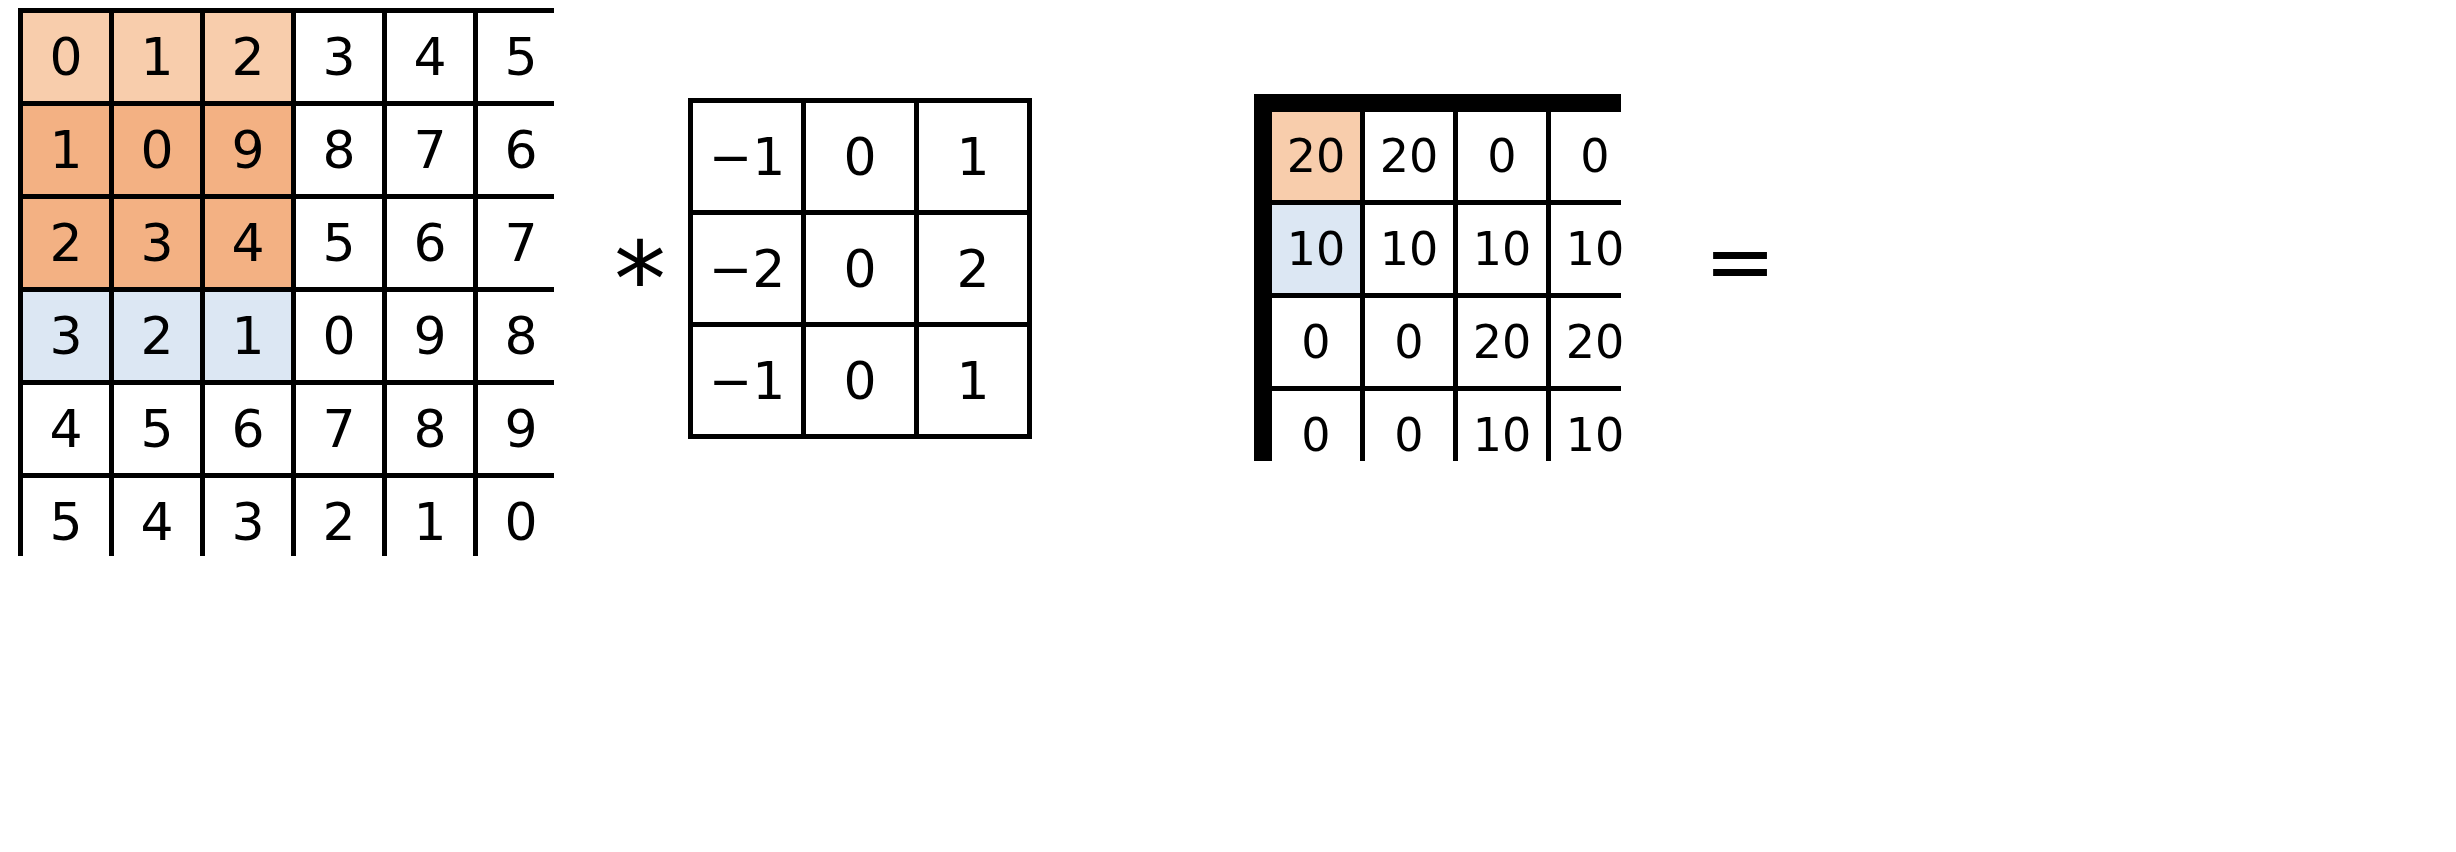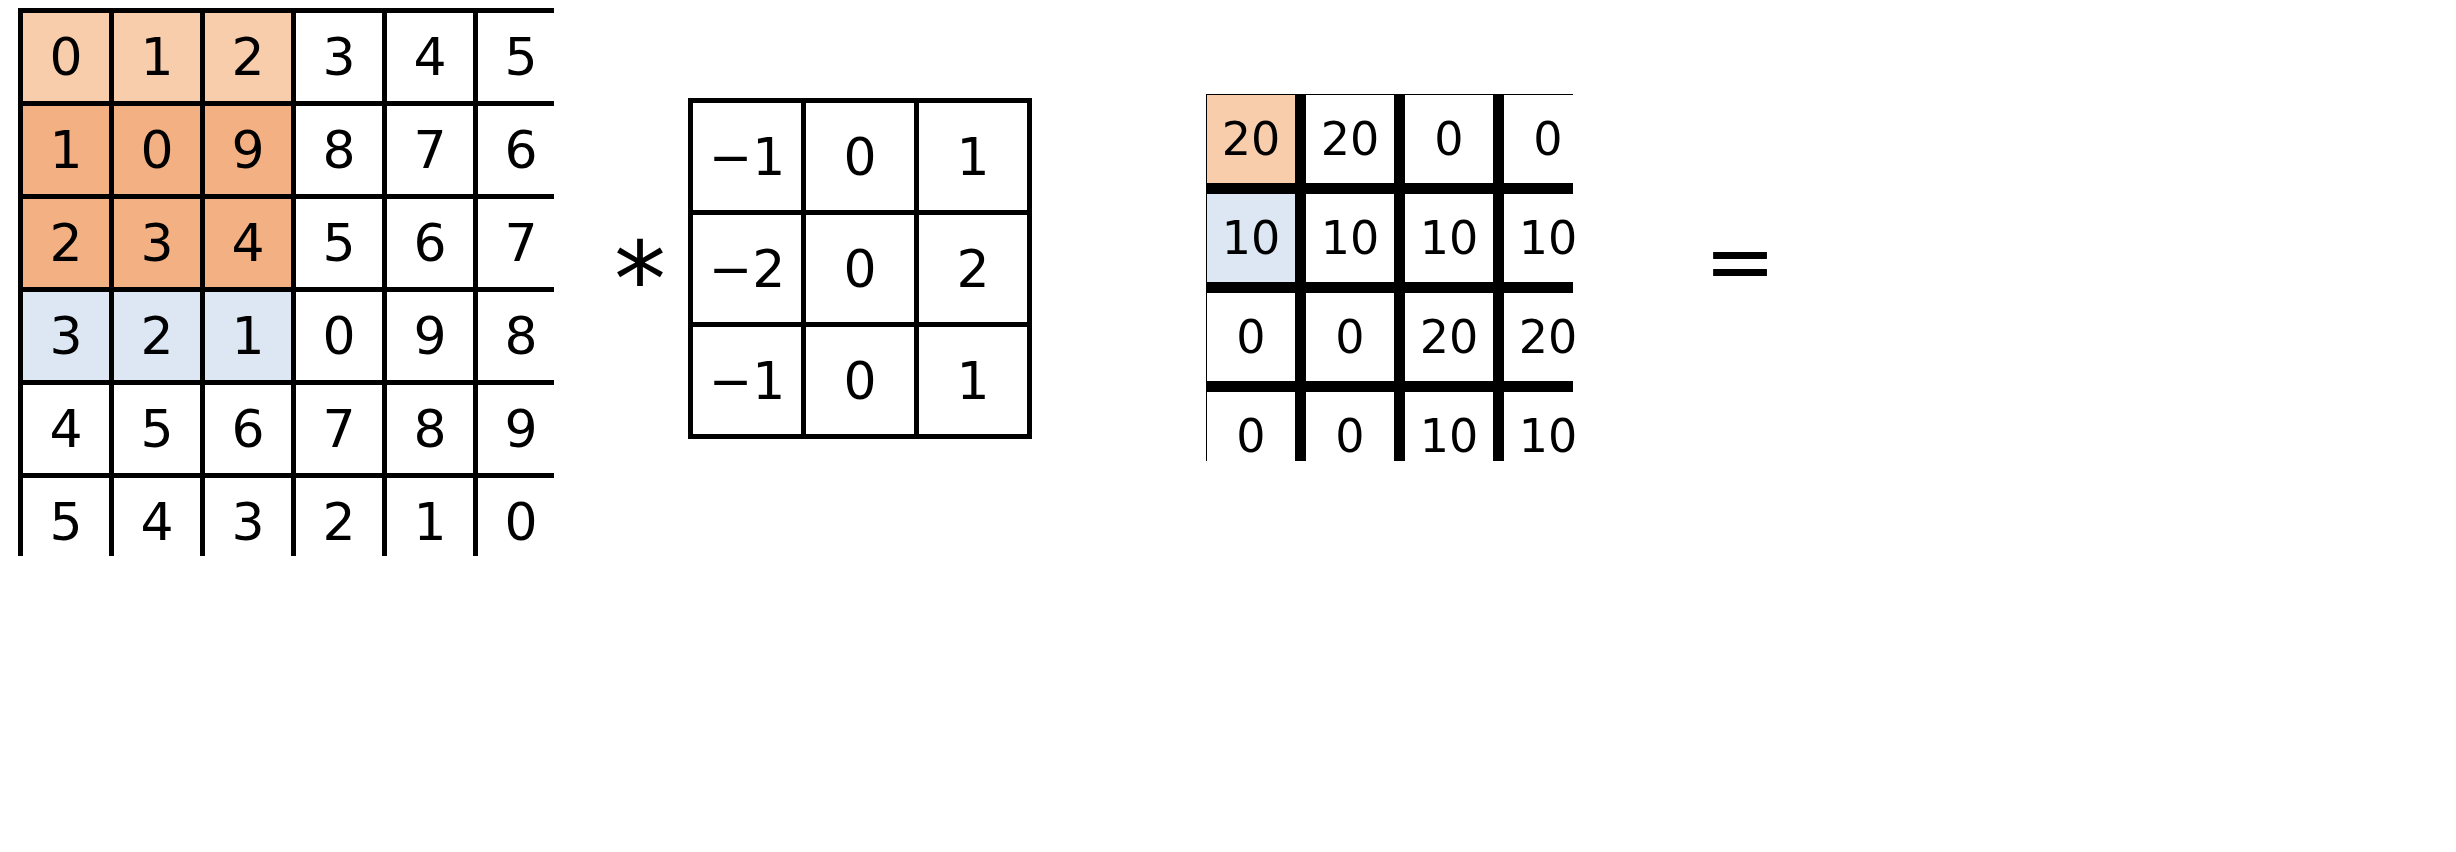--- a/index.html
+++ b/index.html
@@ -103,24 +103,25 @@
 
   
   #output-wrap {
     position: absolute;
     left: 1206px;
     top: 94px;
   }
   #output-matrix {
     grid-template-columns: repeat(4, 88px);
     grid-template-rows: repeat(4, 88px);
-    gap: 11px;
-    padding: 1px;
+    gap: 5px;
+    padding: 18px;
     width: 367px;
     height: 367px;
+    margin-left: 48px;
   }
   #output-matrix .cell {
     font-size: 46px;
   }
 </style>
 </head>
 <body>
 
 <div id="stage">
 

